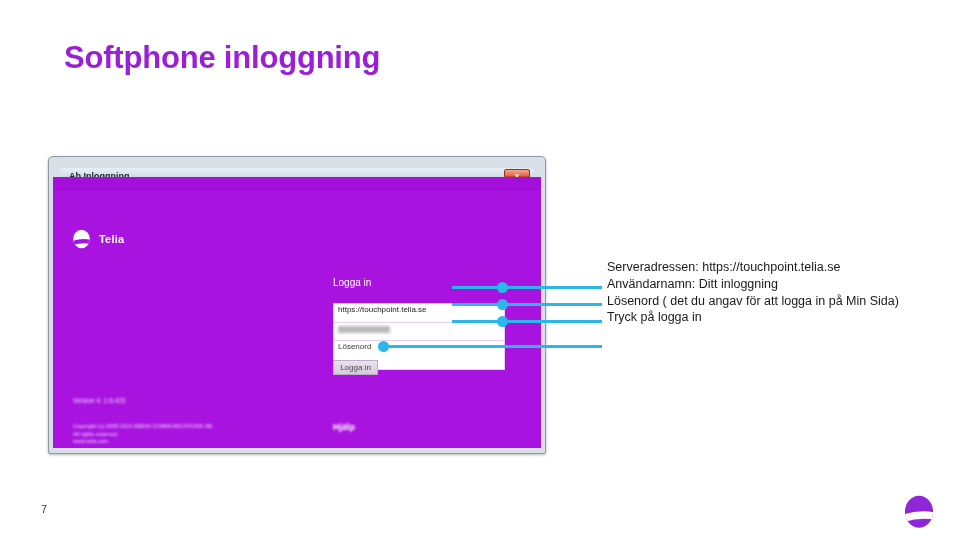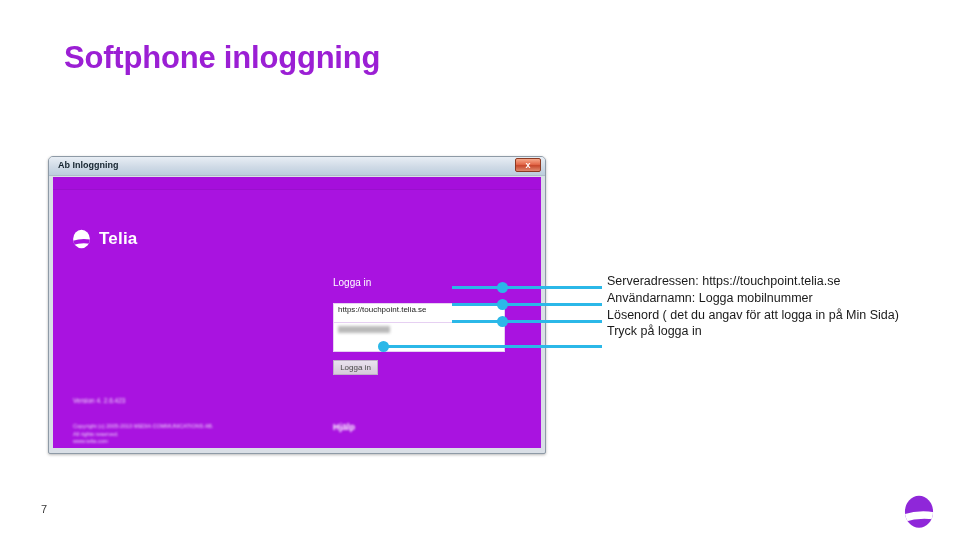--- a/index.html
+++ b/index.html
@@ -34,21 +34,21 @@
     position: absolute;
     left: 48px;
     top: 156px;
     width: 498px;
     height: 298px;
     background: #d9dfe6;
     border: 1px solid #8e9aa6;
     border-radius: 5px 5px 2px 2px;
     box-shadow: 0 1px 3px rgba(0,0,0,0.28);
     box-sizing: border-box;
-    padding: 0;
+    padding: 11px;
   }
   .titlebar {
     position: relative;
     height: 18px;
     background: linear-gradient(to bottom, #e8eef5 0%, #cfdae6 55%, #bccddd 100%);
     border-radius: 4px 4px 0 0;
     border-bottom: 1px solid #aebcc9;
   }
   .titlebar-text {
     position: absolute;
@@ -102,21 +102,21 @@
     display: flex;
     align-items: center;
     gap: 7px;
   }
   .telia-egg {
     width: 21px;
     height: 21px;
     flex: 0 0 auto;
   }
   .telia-word {
-    font-size: 17px;
+    font-size: 11px;
     font-weight: bold;
     color: #ffffff;
     letter-spacing: 0.2px;
   }
 
   
   .form-heading {
     position: absolute;
     left: 280px;
     top: 100px;
@@ -221,21 +221,21 @@
   }
   .d1 { left: 497px; top: 282px; }
   .d2 { left: 497px; top: 299px; }
   .d3 { left: 497px; top: 316px; }
   .d4 { left: 378px; top: 341px; }
 
   
   .annotations {
     position: absolute;
     left: 607px;
-    top: 273px;
+    top: 259px;
     font-size: 12.5px;
     line-height: 16.8px;
     color: #1a1a1a;
     white-space: nowrap;
   }
 
   
   .page-number {
     position: absolute;
     left: 41px;
@@ -284,20 +284,21 @@
     </div>
 
     <div class="form-heading">Logga in</div>
 
     <div class="field field-url">https://touchpoint.telia.se</div>
 
     <div class="field field-user">
       <span class="redacted"></span>
     </div>
 
+    <div class="field field-pass">Lösenord</div>
 
     <div class="login-btn">Logga in</div>
 
     <div class="version-text">Version  4.  2.6.423</div>
     <div class="copyright-text">Copyright (c) 2005-2013 MEDIA COMMUNICATIONS AB.
 All rights reserved.
 www.telia.com</div>
 
     <div class="help-link">Hjälp</div>
   </div>
@@ -308,21 +309,21 @@
 <div class="callout c3"></div>
 <div class="callout c4"></div>
 
 <div class="callout-dot d1"></div>
 <div class="callout-dot d2"></div>
 <div class="callout-dot d3"></div>
 <div class="callout-dot d4"></div>
 
 <div class="annotations">
   <div>Serveradressen: https://touchpoint.telia.se</div>
-  <div>Användarnamn: Logga mobilnummer</div>
+  <div>Användarnamn: Ditt inloggning</div>
   <div>Lösenord ( det du angav för att logga in på Min Sida)</div>
   <div>Tryck på logga in</div>
 </div>
 
 <div class="page-number">7</div>
 
 <svg class="footer-logo" viewBox="0 0 100 100">
   <defs>
     <clipPath id="eggclipB">
       <ellipse cx="50" cy="52" rx="37" ry="42"></ellipse>

